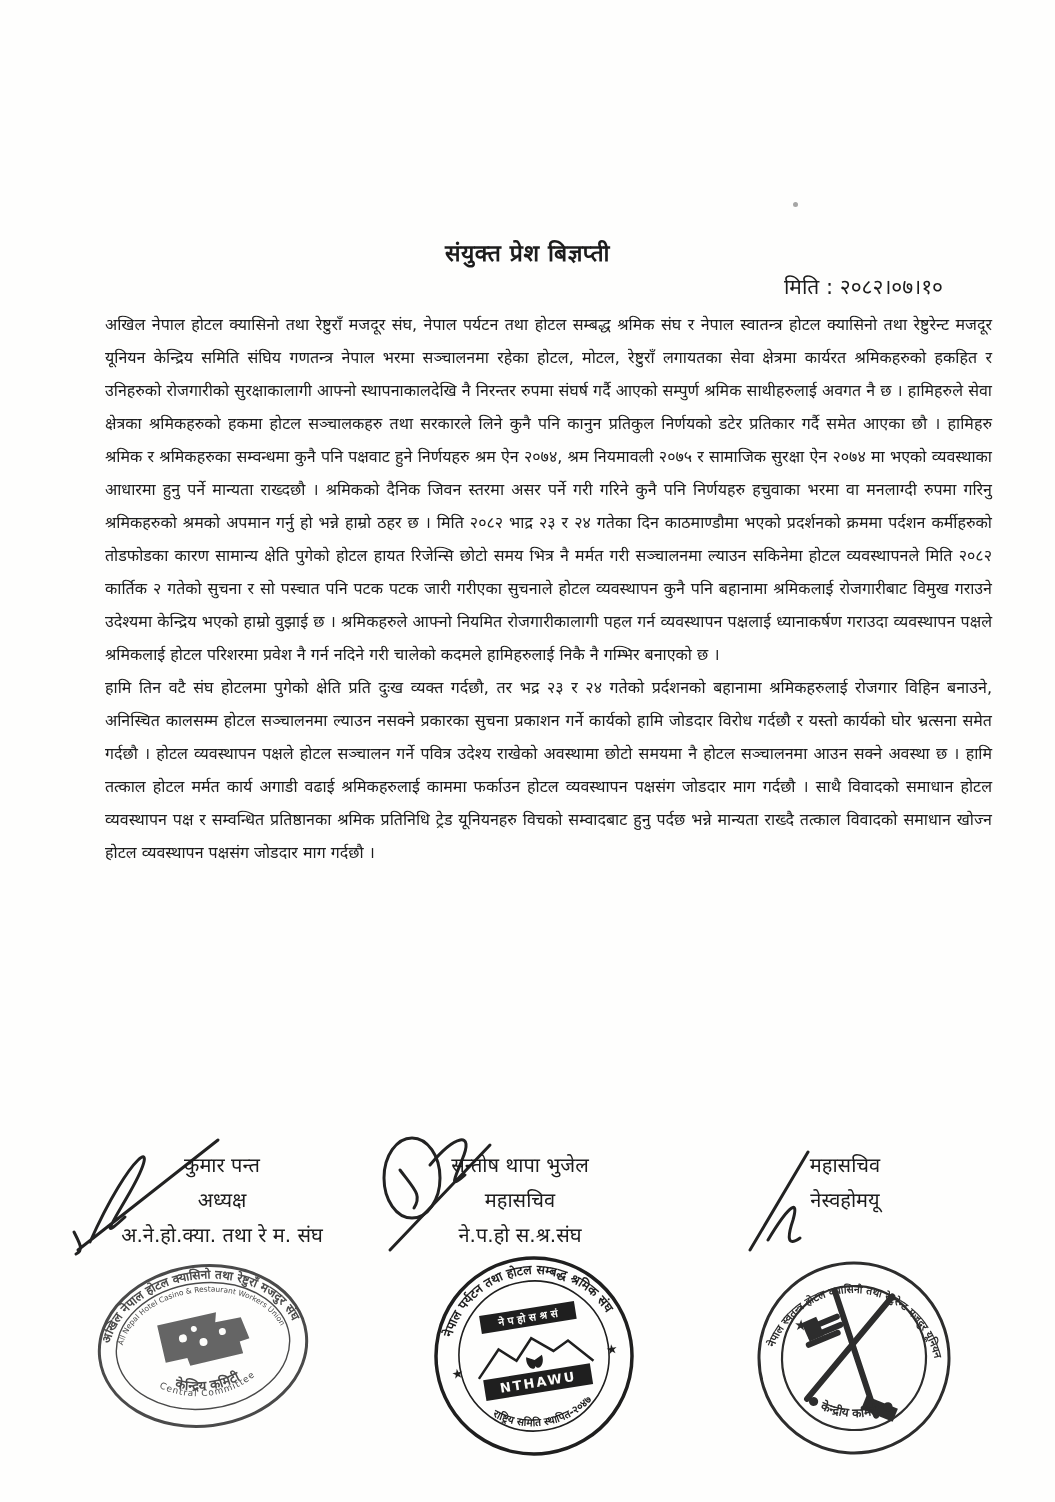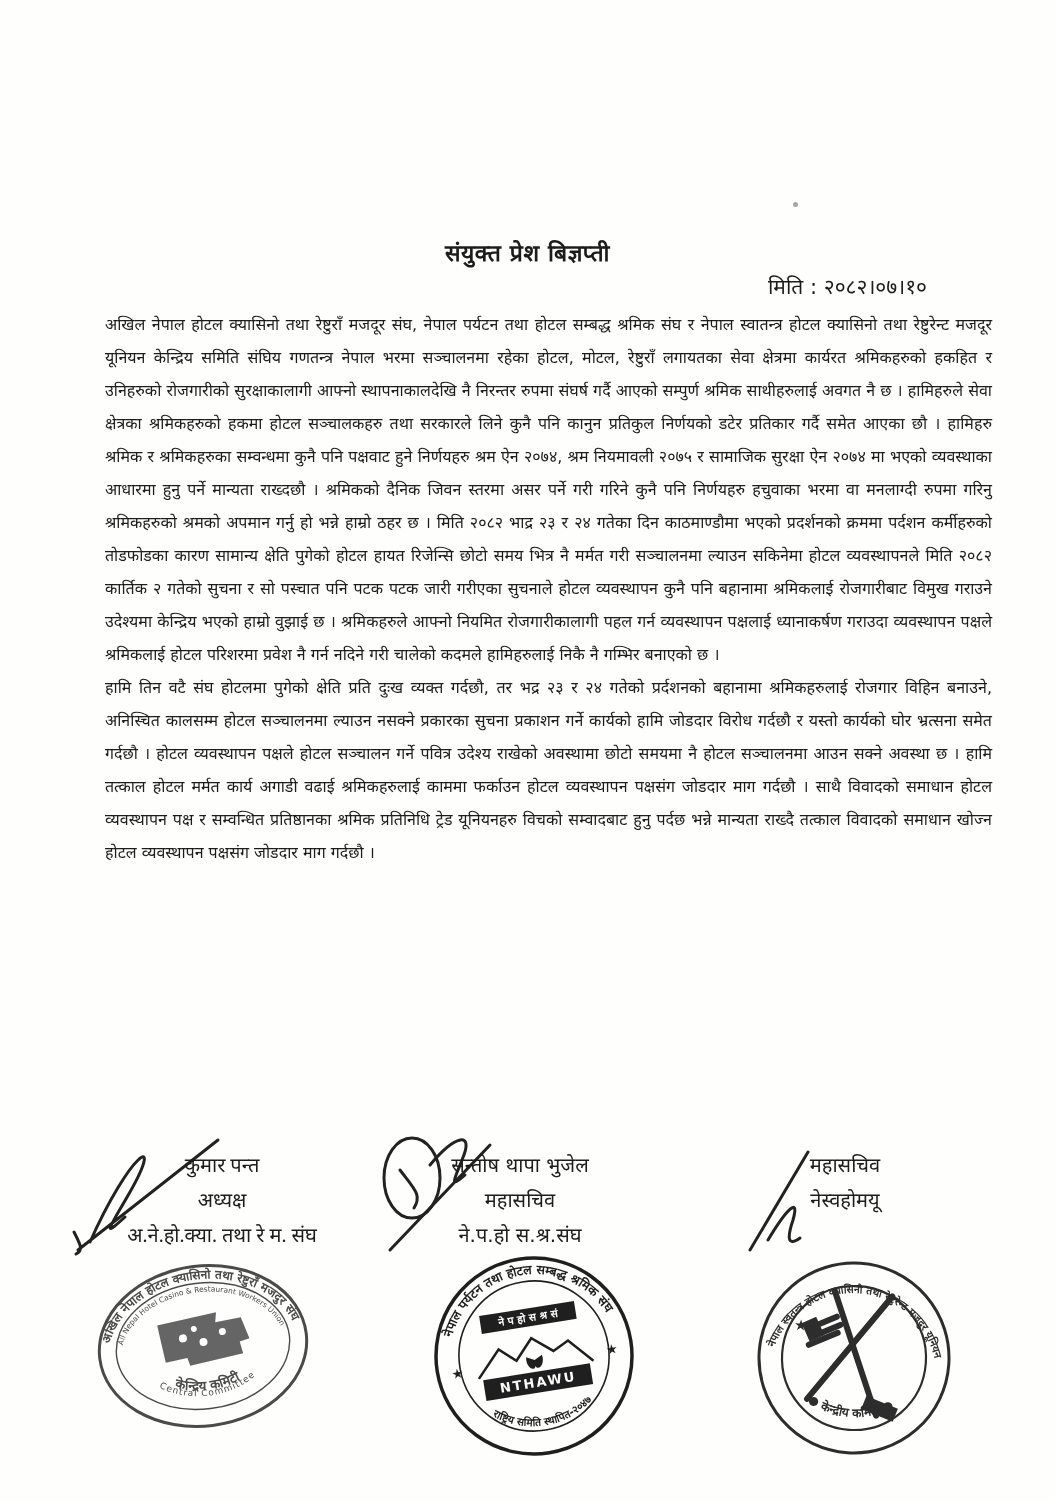--- a/index.html
+++ b/index.html
@@ -9,21 +9,21 @@
     font-family:"DejaVu Sans","Liberation Sans",sans-serif;
     color:#1c1c1c;
     overflow:hidden;
   }
   .page{position:absolute;inset:0;background:#fefefd;}
   .doc-title{
     position:absolute;left:0;right:0;top:236px;
     text-align:center;font-size:23px;font-weight:600;letter-spacing:.5px;
   }
   .doc-date{
-    position:absolute;right:128px;top:272px;
+    position:absolute;right:112px;top:272px;
     font-size:21px;font-weight:500;text-align:center;
   }
   .doc-body{
     position:absolute;left:105px;width:887px;top:308px;
     font-size:16px;line-height:33px;text-align:justify;
   }
   .doc-body p{margin:0;}
   .sig-block{position:absolute;text-align:center;font-size:20px;line-height:35px;font-weight:500;}
   .sig-name{white-space:nowrap;}
   .sig-role{white-space:nowrap;}
@@ -52,21 +52,21 @@
     <path d="M8,128 L148,18 M20,120 C60,30 95,8 60,70 C40,105 30,118 55,95 M4,110 C10,122 14,128 6,132" fill="none" stroke="#222" stroke-width="3" stroke-linecap="round"></path>
   </svg>
   <svg class="scribble" style="left:370px;top:1120px;" width="180" height="140" viewBox="0 0 180 140">
     <ellipse cx="42" cy="58" rx="28" ry="40" fill="none" stroke="#222" stroke-width="3"></ellipse>
     <path d="M30,50 C45,70 52,75 44,88 M60,45 C85,15 105,10 92,40 C85,58 78,70 95,55 M20,130 L120,25" fill="none" stroke="#222" stroke-width="3" stroke-linecap="round"></path>
   </svg>
   <svg class="scribble" style="left:738px;top:1140px;" width="120" height="120" viewBox="0 0 120 120">
     <path d="M12,110 L70,12 M30,100 C48,70 62,55 55,80 C50,95 48,108 62,98" fill="none" stroke="#222" stroke-width="3" stroke-linecap="round"></path>
   </svg>
 
-  <div class="sig-block" style="left:92px;top:1148px;width:260px;font-family:Liberation Serif, serif;">
+  <div class="sig-block" style="left:92px;top:1148px;width:260px;">
     <div class="sig-name">कुमार पन्त</div>
     <div class="sig-role">अध्यक्ष</div>
     <div class="sig-org">अ.ने.हो.क्या. तथा रे म. संघ</div>
   </div>
   <div class="sig-block" style="left:400px;top:1148px;width:240px;">
     <div class="sig-name">सन्तोष थापा भुजेल</div>
     <div class="sig-role">महासचिव</div>
     <div class="sig-org">ने.प.हो स.श्र.संघ</div>
   </div>
   <div class="sig-block" style="left:740px;top:1148px;width:210px;">

